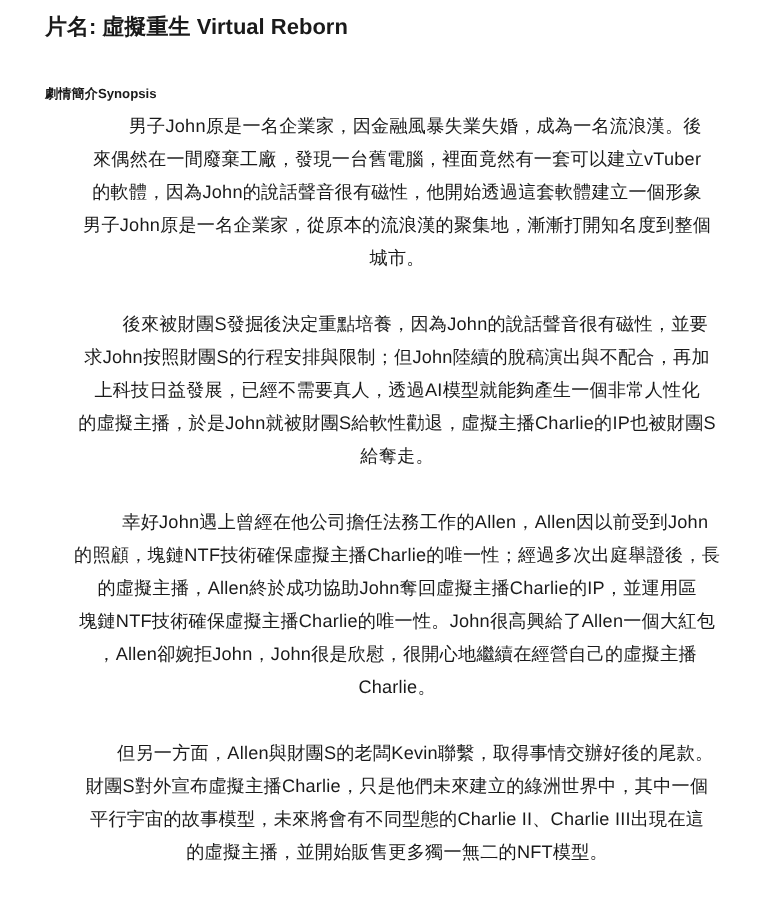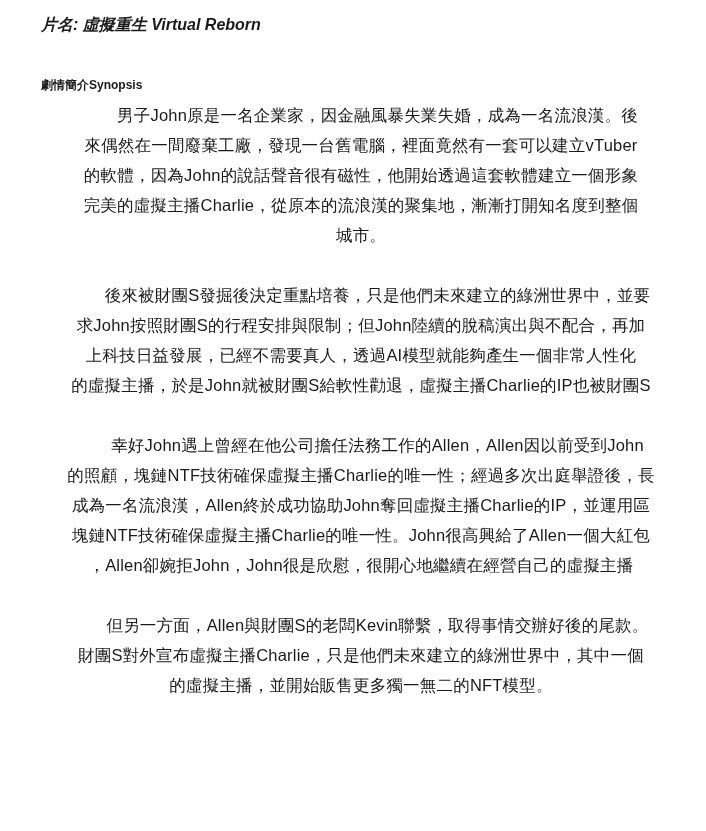--- a/index.html
+++ b/index.html
@@ -15,26 +15,25 @@
       font-family: "Liberation Sans", "DejaVu Sans", sans-serif;
       color: #1a1a1a;
     }
     .doc {
       position: absolute;
       left: 41px;
       top: 10px;
       width: 640px;
     }
     .meta-line {
-      font-size: 16px;
+      font-size: 20px;
       font-weight: bold;
       height: 30px;
       line-height: 30px;
       white-space: nowrap;
-      font-style: italic;
     }
     .spacer {
       height: 30px;
     }
     .section-title {
       font-size: 12px;
       font-weight: bold;
       height: 30px;
       line-height: 30px;
       white-space: nowrap;
@@ -59,37 +58,40 @@
 
 <div class="doc">
   <div class="meta-line">片名: 虛擬重生 Virtual Reborn</div>
   <div class="spacer"></div>
   <div class="section-title">劇情簡介Synopsis</div>
 
   <div class="para">
     <div class="para-line first">男子John原是一名企業家，因金融風暴失業失婚，成為一名流浪漢。後</div>
     <div class="para-line">來偶然在一間廢棄工廠，發現一台舊電腦，裡面竟然有一套可以建立vTuber</div>
     <div class="para-line">的軟體，因為John的說話聲音很有磁性，他開始透過這套軟體建立一個形象</div>
-    <div class="para-line">完美的虛擬主播Charlie，從原本的流浪漢的聚集地，漸漸打開知名度到整個</div>
+    <div class="para-line">男子John原是一名企業家，從原本的流浪漢的聚集地，漸漸打開知名度到整個</div>
     <div class="para-line">城市。</div>
   </div>
 
   <div class="para">
-    <div class="para-line first">後來被財團S發掘後決定重點培養，只是他們未來建立的綠洲世界中，並要</div>
+    <div class="para-line first">後來被財團S發掘後決定重點培養，因為John的說話聲音很有磁性，並要</div>
     <div class="para-line">求John按照財團S的行程安排與限制；但John陸續的脫稿演出與不配合，再加</div>
     <div class="para-line">上科技日益發展，已經不需要真人，透過AI模型就能夠產生一個非常人性化</div>
     <div class="para-line">的虛擬主播，於是John就被財團S給軟性勸退，虛擬主播Charlie的IP也被財團S</div>
+    <div class="para-line">給奪走。</div>
   </div>
 
   <div class="para">
     <div class="para-line first">幸好John遇上曾經在他公司擔任法務工作的Allen，Allen因以前受到John</div>
     <div class="para-line">的照顧，塊鏈NTF技術確保虛擬主播Charlie的唯一性；經過多次出庭舉證後，長</div>
-    <div class="para-line">成為一名流浪漢，Allen終於成功協助John奪回虛擬主播Charlie的IP，並運用區</div>
+    <div class="para-line">的虛擬主播，Allen終於成功協助John奪回虛擬主播Charlie的IP，並運用區</div>
     <div class="para-line">塊鏈NTF技術確保虛擬主播Charlie的唯一性。John很高興給了Allen一個大紅包</div>
     <div class="para-line">，Allen卻婉拒John，John很是欣慰，很開心地繼續在經營自己的虛擬主播</div>
+    <div class="para-line">Charlie。</div>
   </div>
 
   <div class="para">
     <div class="para-line first">但另一方面，Allen與財團S的老闆Kevin聯繫，取得事情交辦好後的尾款。</div>
     <div class="para-line">財團S對外宣布虛擬主播Charlie，只是他們未來建立的綠洲世界中，其中一個</div>
+    <div class="para-line">平行宇宙的故事模型，未來將會有不同型態的Charlie II、Charlie III出現在這</div>
     <div class="para-line">的虛擬主播，並開始販售更多獨一無二的NFT模型。</div>
   </div>
 </div>
 
 </body></html>

